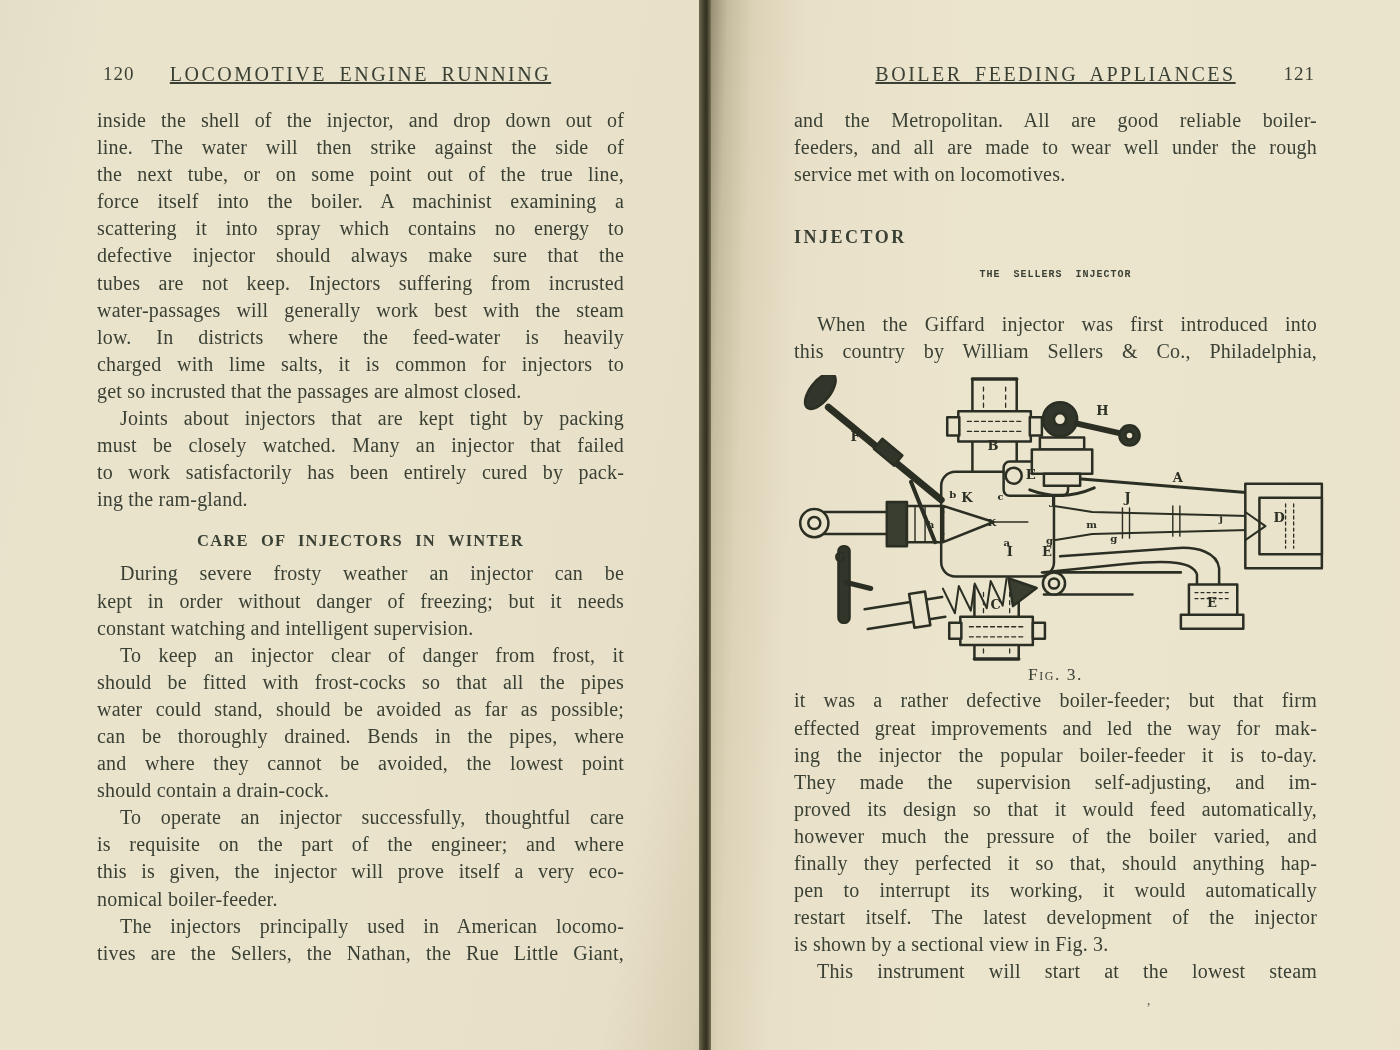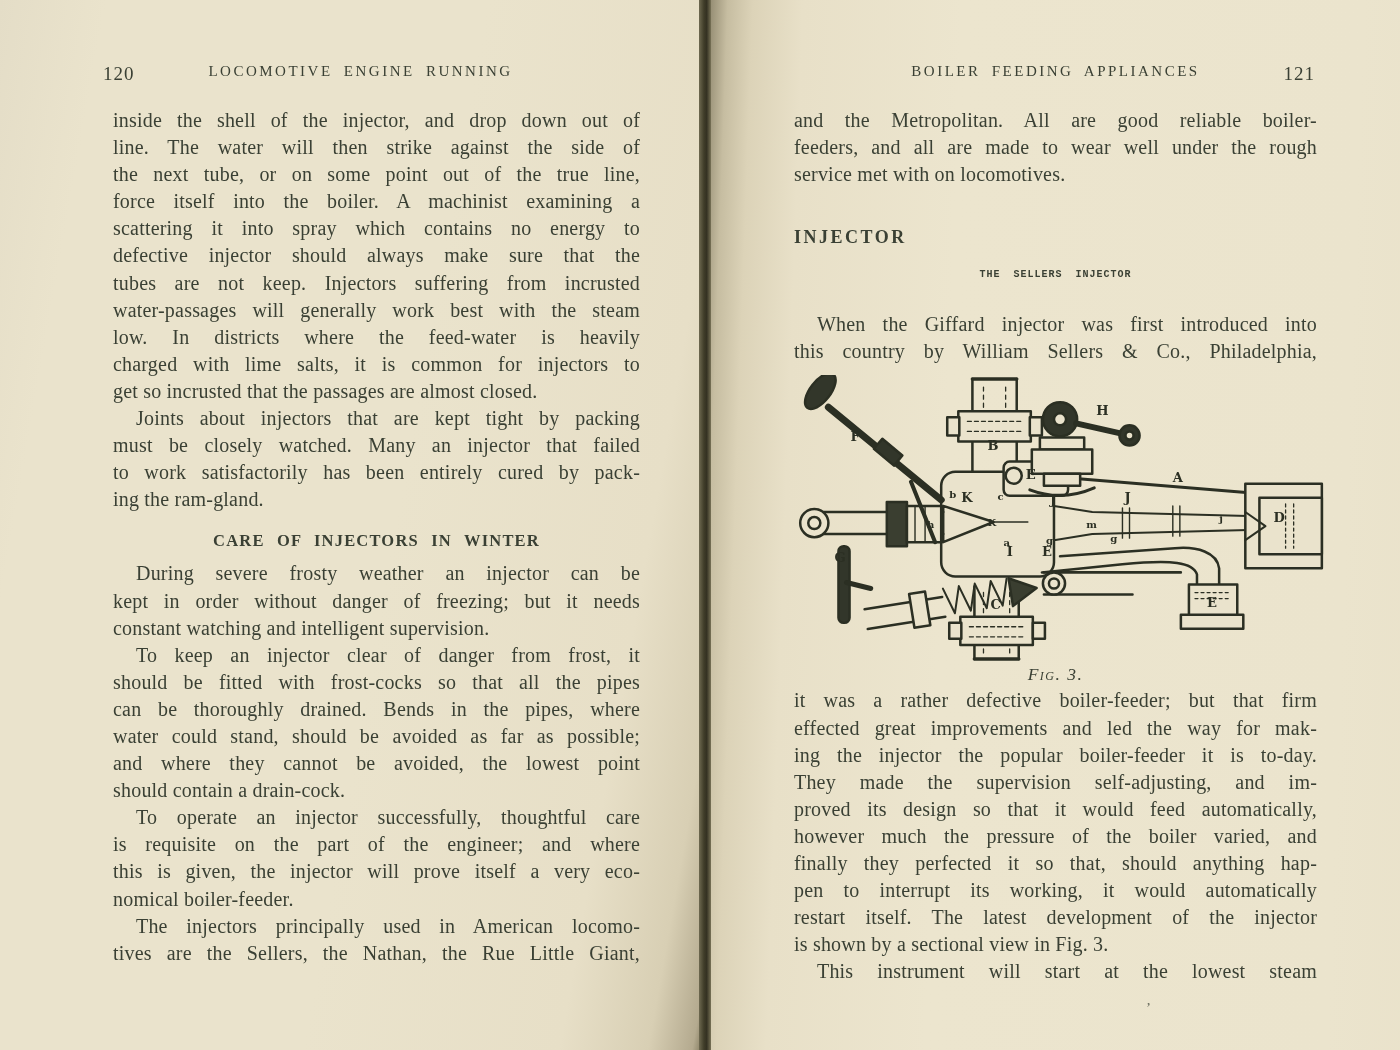--- a/index.html
+++ b/index.html
@@ -1,59 +1,59 @@
 <!DOCTYPE html>
 <html><head>
 <meta charset="utf-8">
 <style>
   html,body{margin:0;padding:0;}
   body{
     width:1400px;height:1050px;position:relative;overflow:hidden;
     background:#8d8670;
     font-family:"Liberation Serif","DejaVu Serif",serif;
   }
-  .page{position:absolute;top:0;height:1050px;}
+  .page{position:absolute;top:0;height:1050px;padding-left:46px;}
   .page.left{
     left:0;width:701px;
     background:linear-gradient(100deg,#e4ddc7 0%,#eae3cc 12%,#eae3cc 55%,#e7dfc7 84%,#d8cfb4 94%,#b4aa8f 99%,#8a8266 100%);
   }
   .page.right{
     left:711px;width:800px;
     background:linear-gradient(92deg,#978f75 0%,#c6bda1 2%,#dcd3b8 5%,#e8e0c8 11%,#ece5ce 30%,#ebe4cd 78%,#e8e0c8 100%);
   }
   .gutter{position:absolute;left:699px;top:0;width:14px;height:1050px;
     background:linear-gradient(90deg,#6e6950 0%,#403d29 35%,#343122 55%,#6b664c 80%,#9e967a 100%);}
   .gutter-top-shadow{position:absolute;left:712px;top:0;width:215px;height:9px;
     background:linear-gradient(90deg,rgba(35,32,20,.85),rgba(35,32,20,.35) 55%,rgba(35,32,20,0) 100%);}
   .running-header{position:absolute;top:63px;height:26px;color:#3a4034;}
   .page.left .running-header{left:97px;width:527px;}
   .page.right .running-header{left:83px;width:523px;}
-  .header-title{display:block;text-align:center;font-size:15px;letter-spacing:2.5px;word-spacing:5px;}
+  .header-title{display:block;text-align:center;font-size:20px;letter-spacing:2.5px;word-spacing:5px;text-decoration:underline;}
   .pagenum{position:absolute;top:0;font-size:19px;letter-spacing:1px;}
   .pagenum.pn-left{left:6px;}
   .pagenum.pn-right{right:2px;}
   .body-col{position:absolute;top:107px;color:#3a4034;}
-  .page.left .body-col{left:113px;width:527px;}
+  .page.left .body-col{left:97px;width:527px;}
   .page.right .body-col{left:83px;width:523px;}
   .line{
     line-height:27.1px;height:27.1px;font-size:20px;letter-spacing:.2px;
     text-align:justify;text-align-last:justify;white-space:nowrap;
   }
   .line.last{text-align-last:left;}
   .line.indent{text-indent:23px;}
   .h-section{margin-top:14px;margin-bottom:6px;text-align:center;font-weight:bold;
     font-size:16.5px;letter-spacing:1.2px;word-spacing:7px;line-height:27px;}
   .h-main{margin-top:36px;text-align:left;font-weight:bold;
     font-size:18px;letter-spacing:2.5px;line-height:27px;}
   .h-sub{margin-top:12px;margin-bottom:24px;text-align:center;font-weight:bold;
     font-size:10px;letter-spacing:1px;word-spacing:6px;line-height:24px;font-family:Liberation Mono, monospace;}
   .figure-wrap{position:relative;margin-top:10px;height:312px;}
   .figure-wrap svg{position:absolute;left:-4px;top:0;}
   .fig-caption{position:absolute;bottom:2px;left:0;width:100%;text-align:center;
-    font-variant:small-caps;font-size:17.5px;letter-spacing:1.5px;color:#3a4034;font-style:italic;}
+    font-variant:small-caps;font-size:17.5px;letter-spacing:1.5px;color:#3a4034;}
   .scan-mark{position:absolute;left:1146px;top:1000px;font-size:15px;color:rgba(58,64,52,.75);}
 </style>
 </head>
 <body>
 
 <div class="page left">
   <div class="running-header">
     <span class="pagenum pn-left">120</span>
     <span class="header-title">LOCOMOTIVE ENGINE RUNNING</span>
   </div>
@@ -79,22 +79,22 @@
       </div>
       <div class="h-section">CARE OF INJECTORS IN WINTER</div>
       <div class="para">
         <div class="line indent">During severe frosty weather an injector can be</div>
         <div class="line">kept in order without danger of freezing; but it needs</div>
         <div class="line last">constant watching and intelligent supervision.</div>
       </div>
       <div class="para">
         <div class="line indent">To keep an injector clear of danger from frost, it</div>
         <div class="line">should be fitted with frost-cocks so that all the pipes</div>
+        <div class="line">water could stand, should be avoided as far as possible;</div>
         <div class="line">can be thoroughly drained.  Bends in the pipes, where</div>
-        <div class="line">water could stand, should be avoided as far as possible;</div>
         <div class="line">and where they cannot be avoided, the lowest point</div>
         <div class="line last">should contain a drain-cock.</div>
       </div>
       <div class="para">
         <div class="line indent">To operate an injector successfully, thoughtful care</div>
         <div class="line">is requisite on the part of the engineer; and where</div>
         <div class="line">this is given, the injector will prove itself a very eco-</div>
         <div class="line last">nomical boiler-feeder.</div>
       </div>
       <div class="para">

